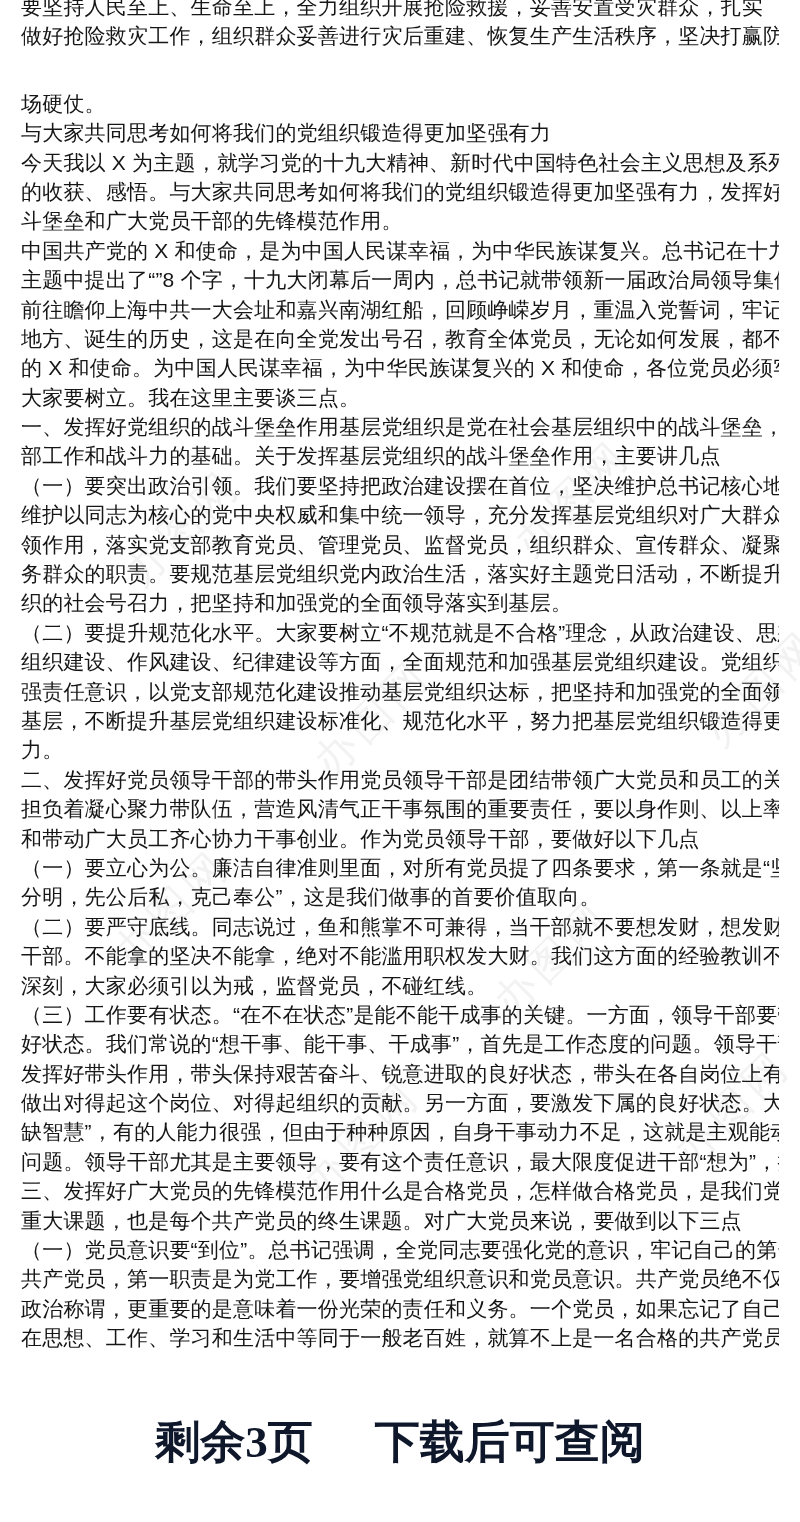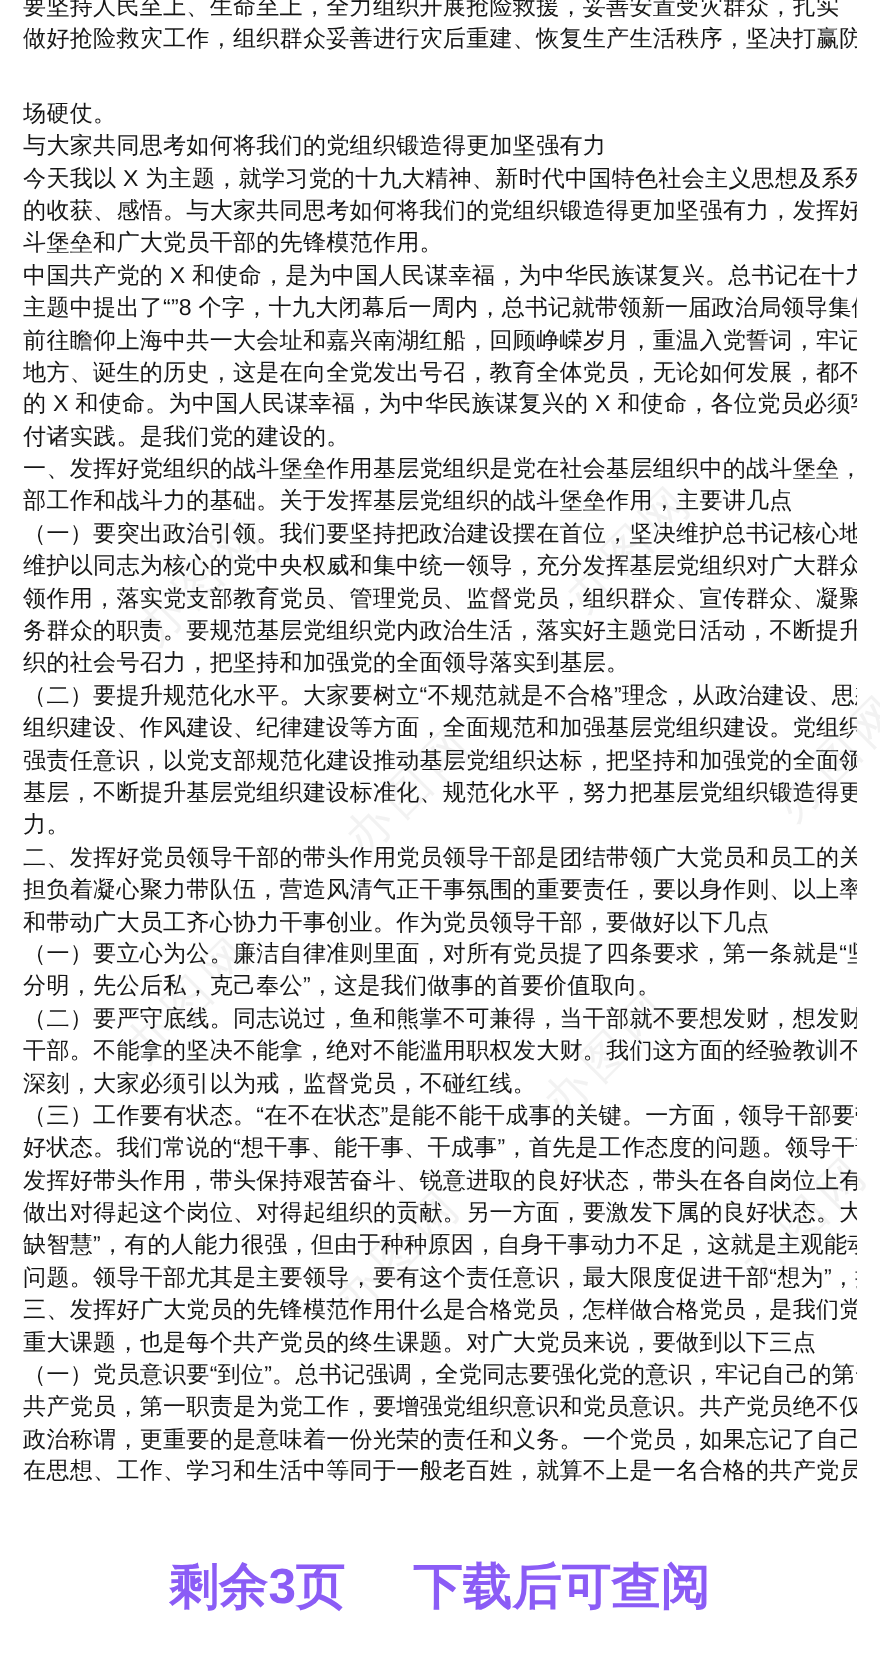--- a/index.html
+++ b/index.html
@@ -47,24 +47,24 @@
   .para-gap {
     height: 38px;
   }
   .footer-banner {
     position: absolute;
     left: 0;
     right: 0;
     top: 1412px;
     z-index: 2;
     text-align: center;
-    font-family: Liberation Sans, sans-serif;
+    font-family: Liberation Serif, serif;
     font-weight: bold;
     font-size: 45px;
-    color: #8b5cf6;
+    color: #0f172a;
     white-space: nowrap;
   }
   .footer-banner .remaining { margin-right: 62px; }
 </style>
 </head>
 <body>
 
 <div class="page">
 
   <div class="watermark-layer">
@@ -88,21 +88,21 @@
         <div class="line">场硬仗。</div>
         <div class="line">与大家共同思考如何将我们的党组织锻造得更加坚强有力</div>
         <div class="line">今天我以 X 为主题，就学习党的十九大精神、新时代中国特色社会主义思想及系列讲话精神</div>
         <div class="line">的收获、感悟。与大家共同思考如何将我们的党组织锻造得更加坚强有力，发挥好支部的战</div>
         <div class="line">斗堡垒和广大党员干部的先锋模范作用。</div>
         <div class="line">中国共产党的 X 和使命，是为中国人民谋幸福，为中华民族谋复兴。总书记在十九大报告的</div>
         <div class="line">主题中提出了“”8 个字，十九大闭幕后一周内，总书记就带领新一届政治局领导集体，专程</div>
         <div class="line">前往瞻仰上海中共一大会址和嘉兴南湖红船，回顾峥嵘岁月，重温入党誓词，牢记党诞生的</div>
         <div class="line">地方、诞生的历史，这是在向全党发出号召，教育全体党员，无论如何发展，都不要忘记党</div>
         <div class="line">的 X 和使命。为中国人民谋幸福，为中华民族谋复兴的 X 和使命，各位党员必须牢记心上，</div>
-        <div class="line">付诸实践。是我们党的建设的。</div>
+        <div class="line">大家要树立。我在这里主要谈三点。</div>
         <div class="line">一、发挥好党组织的战斗堡垒作用基层党组织是党在社会基层组织中的战斗堡垒，是党的全</div>
         <div class="line">部工作和战斗力的基础。关于发挥基层党组织的战斗堡垒作用，主要讲几点</div>
         <div class="line">（一）要突出政治引领。我们要坚持把政治建设摆在首位，坚决维护总书记核心地位、坚决</div>
         <div class="line">维护以同志为核心的党中央权威和集中统一领导，充分发挥基层党组织对广大群众的政治引</div>
         <div class="line">领作用，落实党支部教育党员、管理党员、监督党员，组织群众、宣传群众、凝聚群众、服</div>
         <div class="line">务群众的职责。要规范基层党组织党内政治生活，落实好主题党日活动，不断提升基层党组</div>
         <div class="line">织的社会号召力，把坚持和加强党的全面领导落实到基层。</div>
         <div class="line">（二）要提升规范化水平。大家要树立“不规范就是不合格”理念，从政治建设、思想建设、</div>
         <div class="line">组织建设、作风建设、纪律建设等方面，全面规范和加强基层党组织建设。党组织要切实增</div>
         <div class="line">强责任意识，以党支部规范化建设推动基层党组织达标，把坚持和加强党的全面领导落实到</div>

